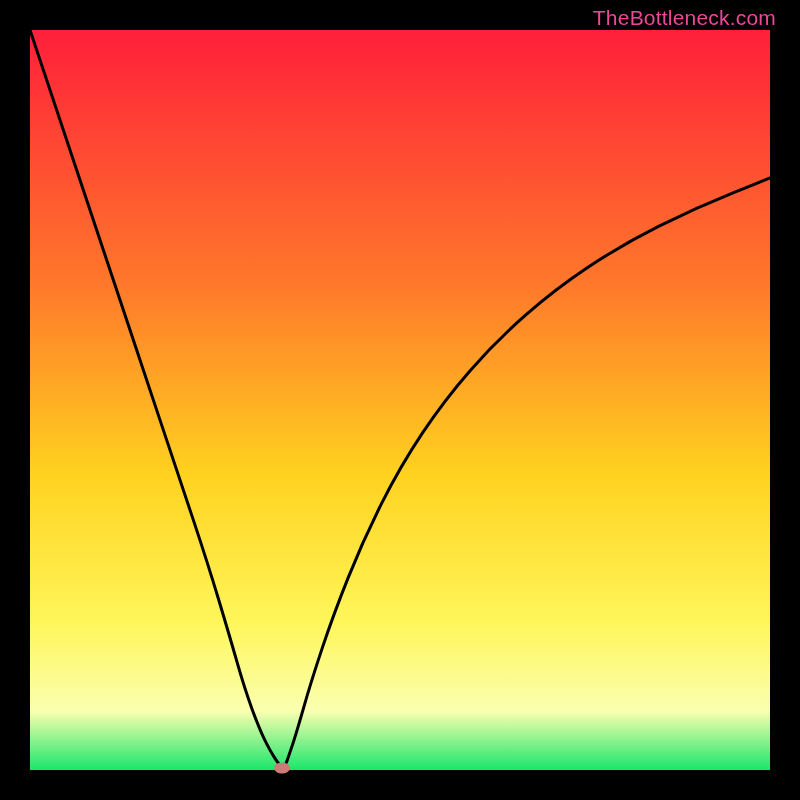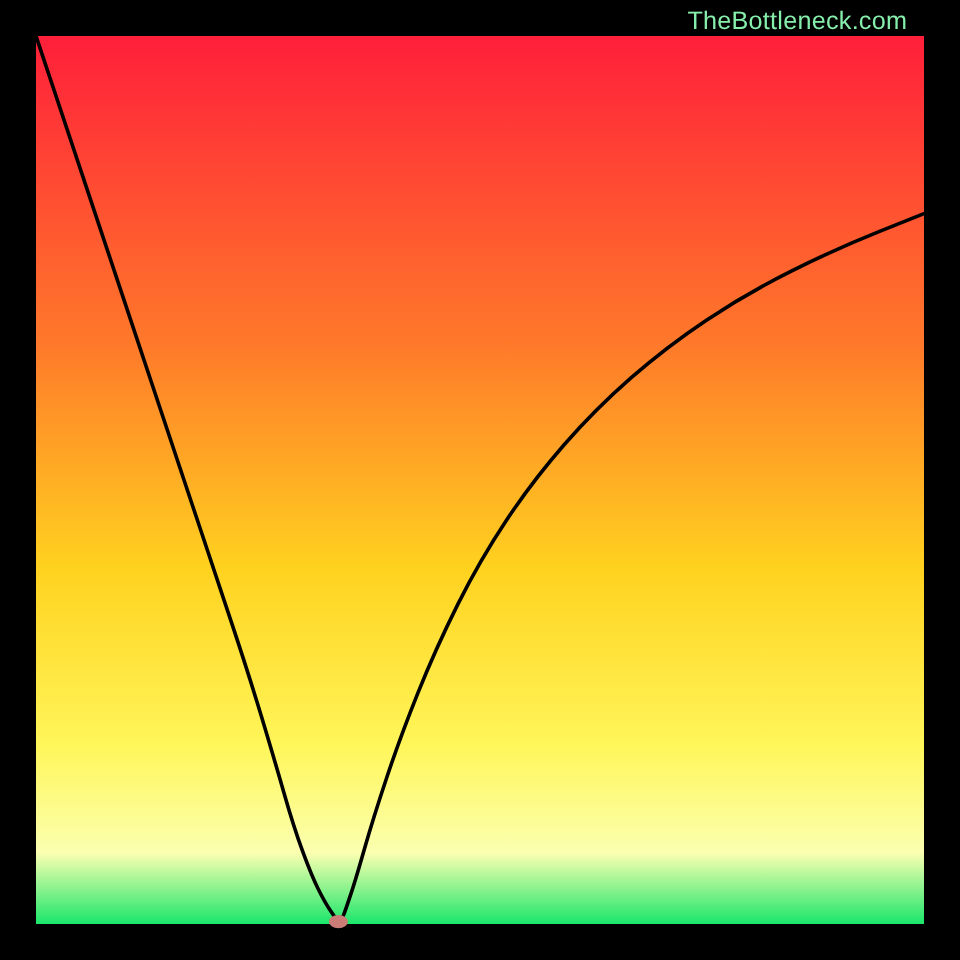--- a/index.html
+++ b/index.html
@@ -21,22 +21,22 @@
   .gradient {
     position: absolute;
     left: 0;
     top: 0;
     width: 740px;
     height: 740px;
   }
   .watermark {
     position: absolute;
     top: 6px;
-    right: 44px;
-    color: #86efac;
+    right: 24px;
+    color: #ec4899;
     font-family: Arial, Helvetica, sans-serif;
     font-size: 21px;
     font-weight: 400;
     letter-spacing: 0.2px;
   }
   .curve {
     position: absolute;
     left: 0;
     top: 0;
     width: 740px;

